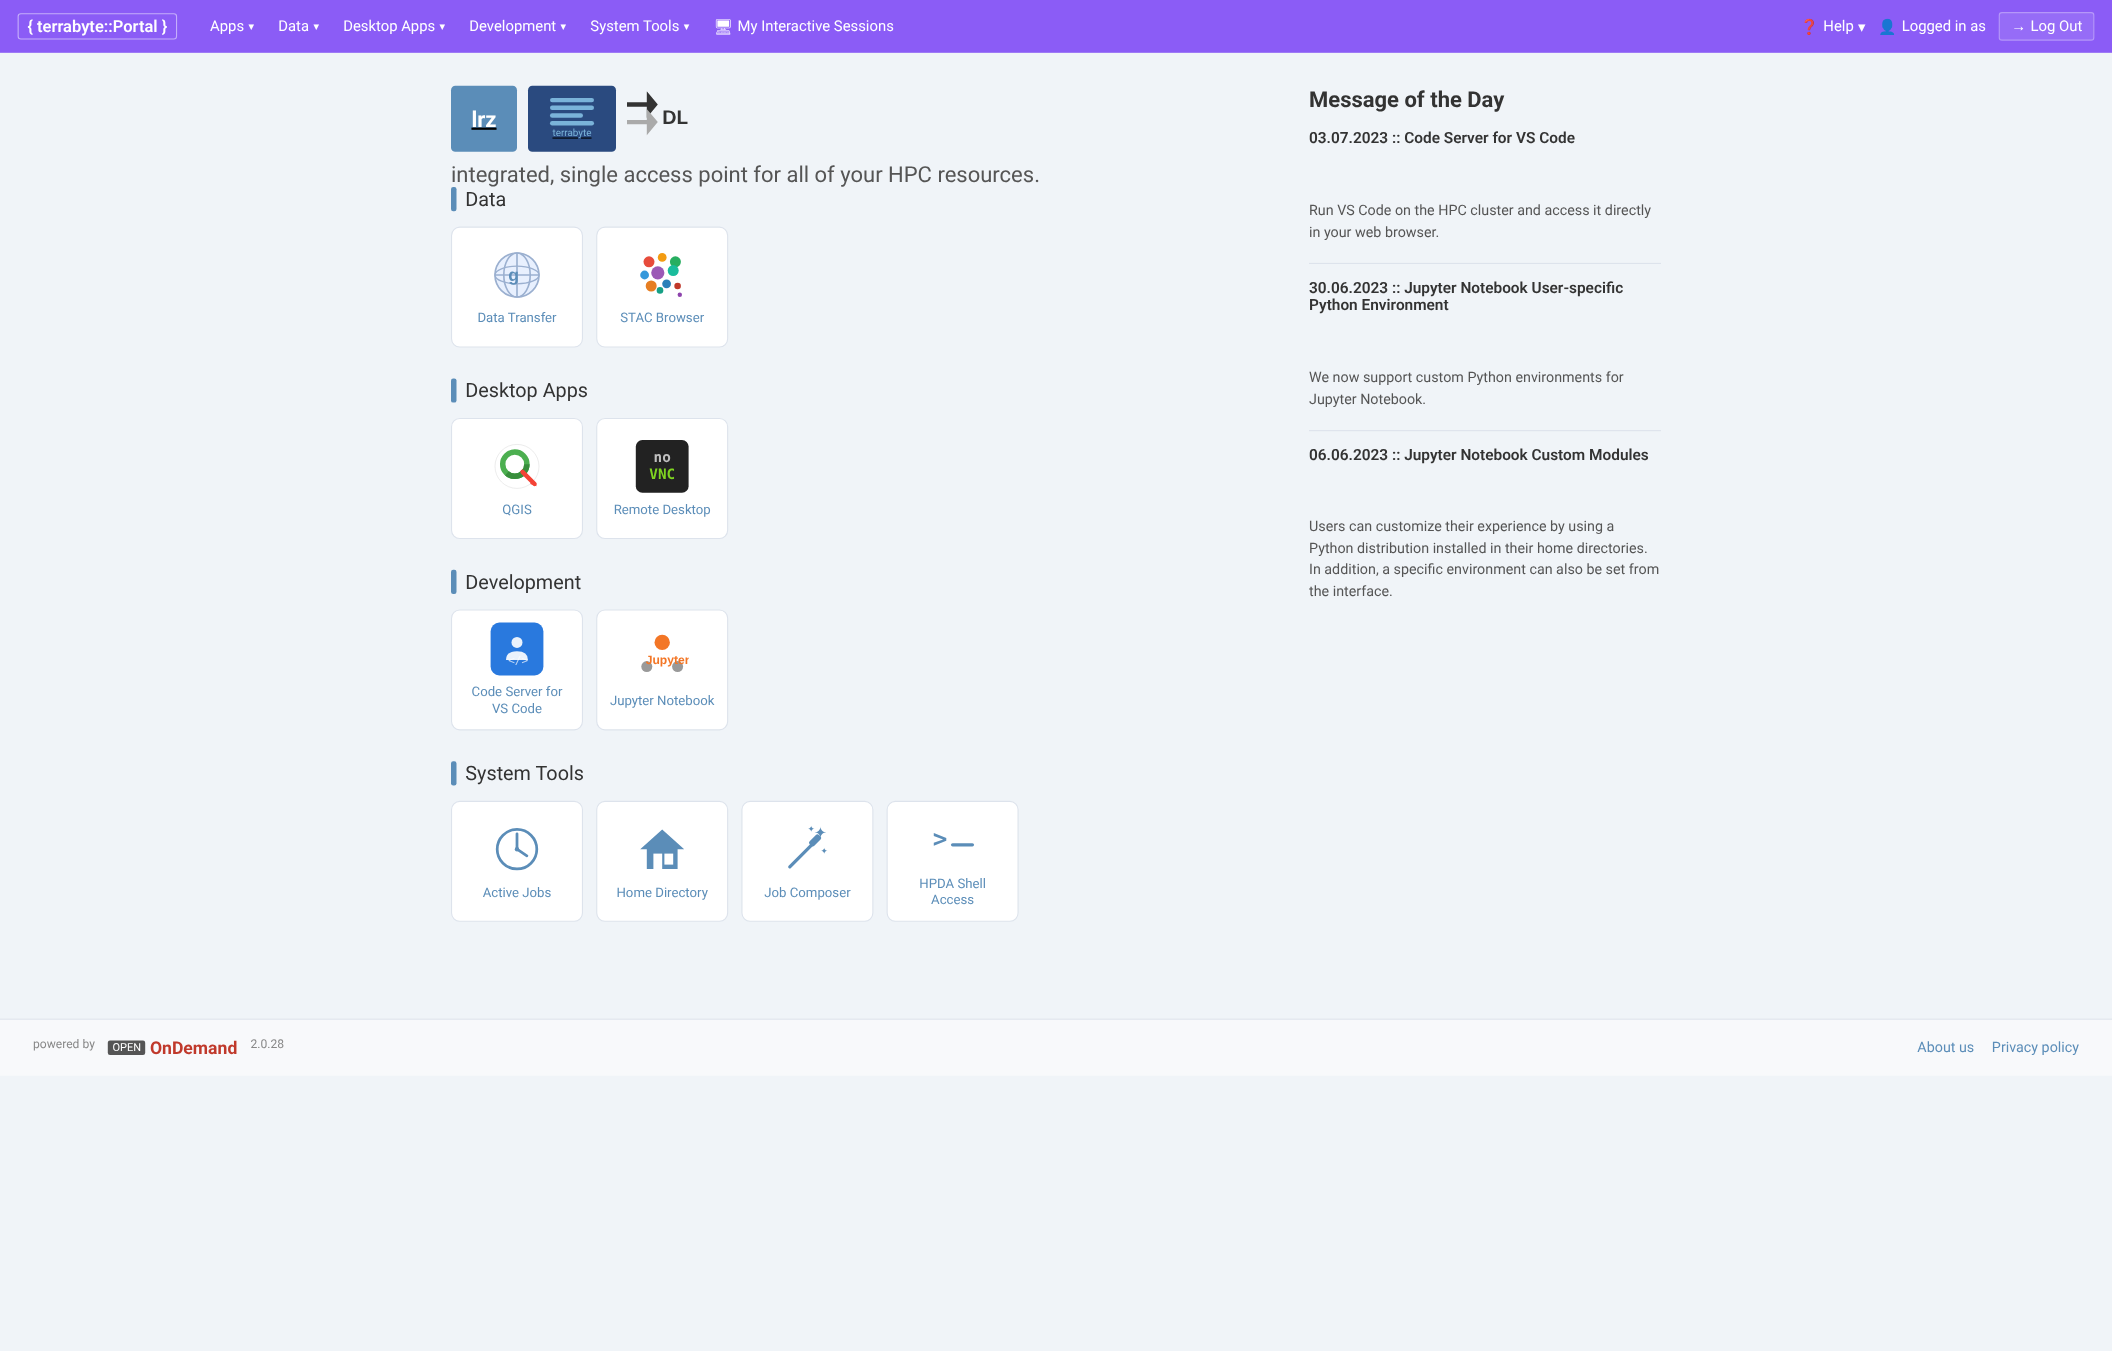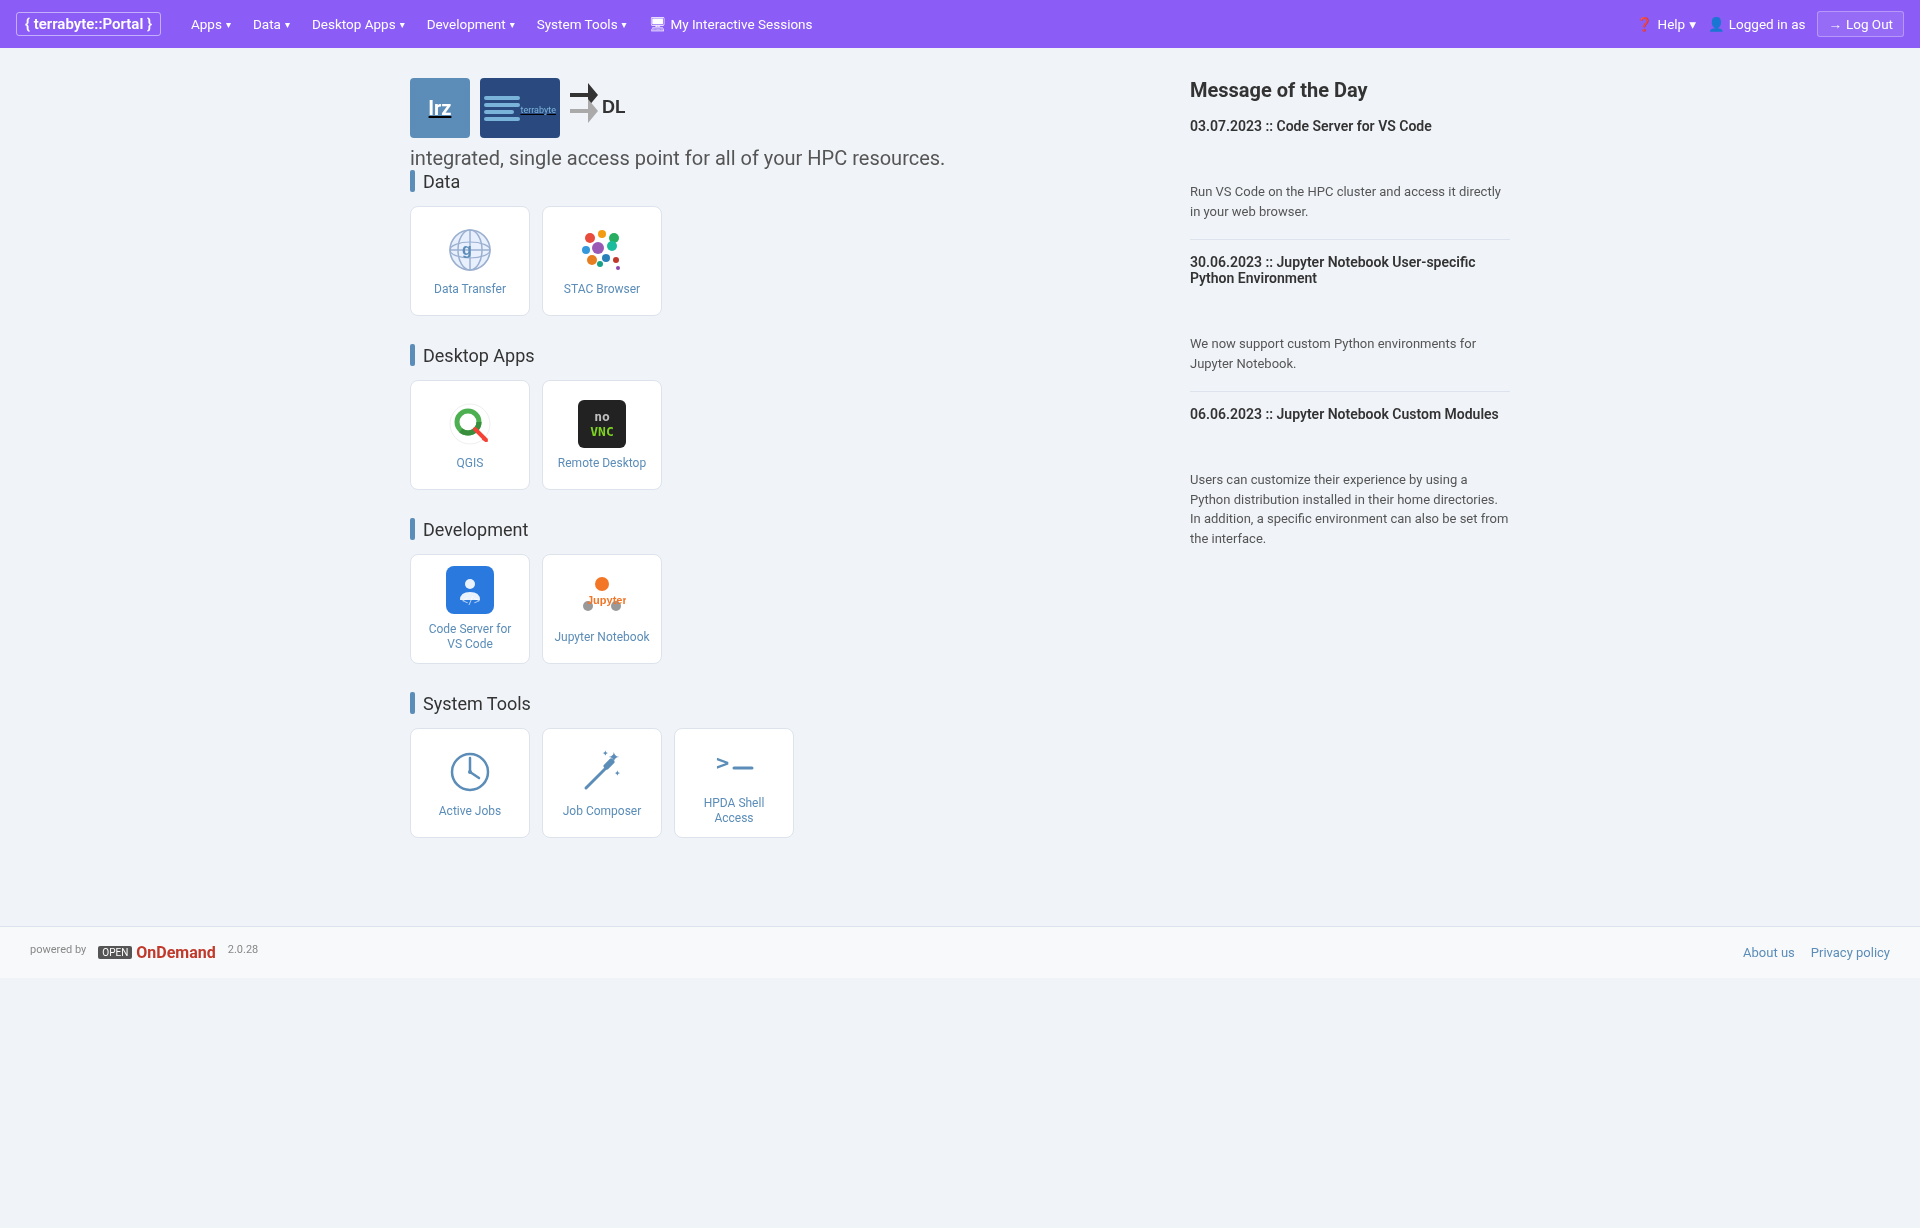--- a/index.html
+++ b/index.html
@@ -95,21 +95,21 @@
       align-items: center;
       justify-content: center;
       border-radius: 4px;
     }
     .logo-terrabyte {
       width: 80px;
       height: 60px;
       background: #2a4a7f;
       border-radius: 4px;
       display: flex;
-      flex-direction: row;
+      flex-direction: column;
       align-items: center;
       justify-content: center;
       padding: 4px;
     }
     .logo-terrabyte-lines {
       display: flex;
       flex-direction: column;
       gap: 3px;
       width: 40px;
     }
@@ -480,20 +480,31 @@
               <circle cx="24" cy="24" r="18" fill="none" stroke="#5b8db8" stroke-width="2.5"></circle>
 
               <line x1="24" y1="24" x2="24" y2="10" stroke="#5b8db8" stroke-width="2.5" stroke-linecap="round"></line>
               <line x1="24" y1="24" x2="33" y2="30" stroke="#5b8db8" stroke-width="2.5" stroke-linecap="round"></line>
               <circle cx="24" cy="24" r="2" fill="#5b8db8"></circle>
             </svg>
           </div>
           <span class="app-label">Active Jobs</span>
         </div>
 
+        <div class="app-card">
+          <div class="app-icon">
+            <svg width="48" height="48" viewBox="0 0 48 48">
+
+              <polygon points="24,6 4,24 10,24 10,42 38,42 38,24 44,24" fill="#5b8db8"></polygon>
+              <rect x="16" y="28" width="8" height="14" fill="white"></rect>
+              <rect x="26" y="28" width="8" height="10" fill="white"></rect>
+            </svg>
+          </div>
+          <span class="app-label">Home Directory</span>
+        </div>
 
         <div class="app-card">
           <div class="app-icon">
             <svg width="48" height="48" viewBox="0 0 48 48">
 
               <line x1="8" y1="40" x2="30" y2="18" stroke="#5b8db8" stroke-width="3" stroke-linecap="round"></line>
               <rect x="28" y="10" width="6" height="12" rx="2" fill="#5b8db8" transform="rotate(45,31,16)"></rect>
 
               <text x="30" y="14" font-size="14" fill="#5b8db8">✦</text>
               <text x="36" y="28" font-size="8" fill="#5b8db8">✦</text>

